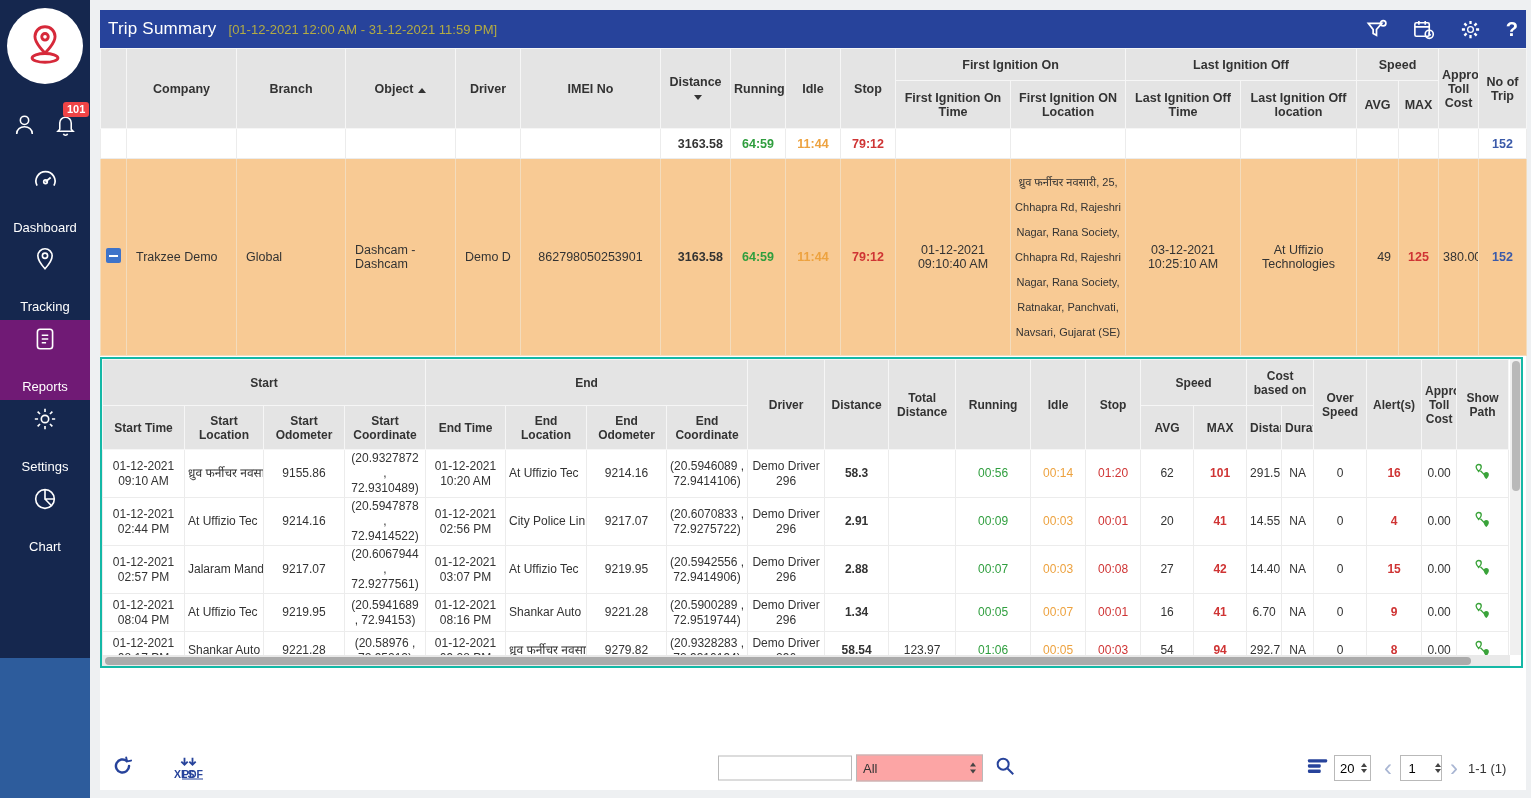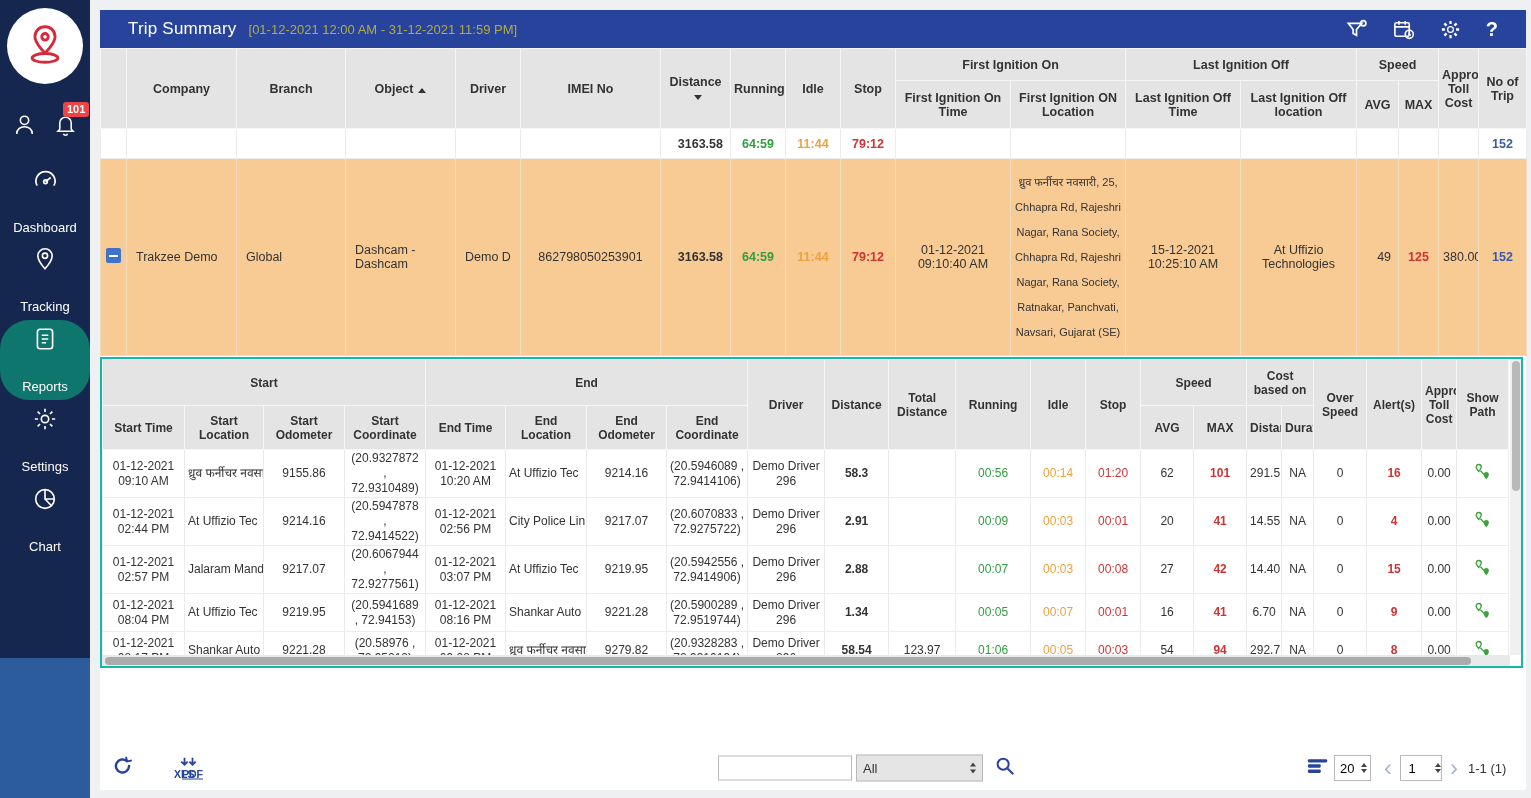--- a/index.html
+++ b/index.html
@@ -11,28 +11,28 @@
   .sidebar-bottom { position:absolute; left:0; bottom:0; width:90px; height:140px; background:#2d5c9c; }
   .logo { position:absolute; left:7px; top:8px; width:76px; height:76px; border-radius:50%; background:#fff;
           display:flex; align-items:center; justify-content:center; }
   .top-icons { position:absolute; top:112px; left:0; width:90px; display:flex; justify-content:center; gap:16px; }
   .top-icons .ic { position:relative; }
   .badge { position:absolute; top:-10px; left:10px; background:#ef4446; color:#fff; font-size:11px; font-weight:bold;
            padding:1px 4px; border-radius:3px; line-height:13px; }
   .nav { position:absolute; top:160px; left:0; width:90px; }
   .nav-item { height:80px; display:flex; flex-direction:column; align-items:center; justify-content:center; gap:24px;
               color:#fff; font-size:13px; cursor:pointer; }
-  .nav-item.active { background:#0f766e;border-radius:29px; }
+  .nav-item.active { background:#701a75; }
 
   
   .content-bg { position:absolute; left:100px; top:48px; width:1426px; height:740px; background:#fff; }
 
   
   .titlebar { position:absolute; left:100px; top:10px; width:1426px; height:38px; background:#27439b; color:#fff;
-              display:flex; align-items:center; padding:0 28px; }
+              display:flex; align-items:center; padding:0 8px; }
   .tb-title { font-size:17px; letter-spacing:.2px; }
   .tb-range { margin-left:12px; font-size:13px; color:#b3ab43; }
   .tb-icons { margin-left:auto; display:flex; align-items:center; gap:24px; }
   .tb-icons .tbi { cursor:pointer; display:flex; align-items:center; }
   .tb-help { font-size:20px; font-weight:bold; color:#fff; }
 
   
   table { border-collapse:collapse; table-layout:fixed; }
   th { background:#e4e4e4; color:#333; font-weight:bold; font-size:12.5px; text-align:center;
        border:1px solid #f6f6f6; padding:2px 3px; overflow:hidden; }
@@ -74,21 +74,21 @@
   
   .footer { position:absolute; left:100px; top:746px; width:1426px; height:44px; background:#fff; }
   .f-abs { position:absolute; top:50%; transform:translateY(-50%); }
   .refresh { left:12px; cursor:pointer; }
   .dl { display:flex; flex-direction:column; align-items:center; color:#27439b; font-size:10.5px; font-weight:bold; cursor:pointer; line-height:10px; gap:1px; }
   .dl-xls { left:66px;margin-left:8px; } .dl-pdf { left:82px;text-decoration:underline; }
   .dl svg { display:block; }
   .search-input { left:618px; width:134px; height:25px; border:1px solid #b9b9b9; background:#fff; font-size:13px; padding:0 6px;
                   font-family:"Liberation Sans",sans-serif; }
   .filter-select { left:756px; width:127px; height:27px; border:1px solid #b9b9b9; display:flex; align-items:center;
-                   padding:0 6px; font-size:13px; color:#333; cursor:pointer; background:#e5e5e5; }
+                   padding:0 6px; font-size:13px; color:#333; cursor:pointer; background:#fca5a5; }
   .magnifier { left:894px; cursor:pointer; }
   .spin { display:inline-flex; flex-direction:column; gap:2.5px; margin-left:auto; }
   .spin i { display:block; width:0; height:0; border-left:3.5px solid transparent; border-right:3.5px solid transparent; }
   .spin .up { border-bottom:4px solid #444; }
   .spin .dn { border-top:4px solid #444; }
   .rows-icon { left:1207px; cursor:pointer; }
   .size-select { left:1234px; width:37px; height:26px; border:1px solid #b9b9b9; display:flex; align-items:center;
                  padding:0 3px 0 5px; font-size:13px; cursor:pointer; background:#fff; }
   .chev { font-size:24px; color:#a9b6d3; cursor:pointer; line-height:20px; }
   .chev-l { left:1284px; } .chev-r { left:1350px; }
@@ -286,21 +286,21 @@
         <td class="left">Global</td>
         <td class="left">Dashcam - Dashcam</td>
         <td class="left">Demo D</td>
         <td>862798050253901</td>
         <td class="bold rt">3163.58</td>
         <td class="bold green">64:59</td>
         <td class="bold orange">11:44</td>
         <td class="bold red">79:12</td>
         <td>01-12-2021 09:10:40 AM</td>
         <td class="addr">ध्रुव फर्नीचर नवसारी, 25, Chhapra Rd, Rajeshri Nagar, Rana Society, Chhapra Rd, Rajeshri Nagar, Rana Society, Ratnakar, Panchvati, Navsari, Gujarat (SE)</td>
-        <td>15-12-2021 10:25:10 AM</td>
+        <td>03-12-2021 10:25:10 AM</td>
         <td>At Uffizio Technologies</td>
         <td class="rt">49</td>
         <td class="bold red">125</td>
         <td class="rt nowrap">380.00</td>
         <td class="bold blue">152</td>
       </tr>
     </tbody>
   </table>
 
   <div class="detail-wrap">

